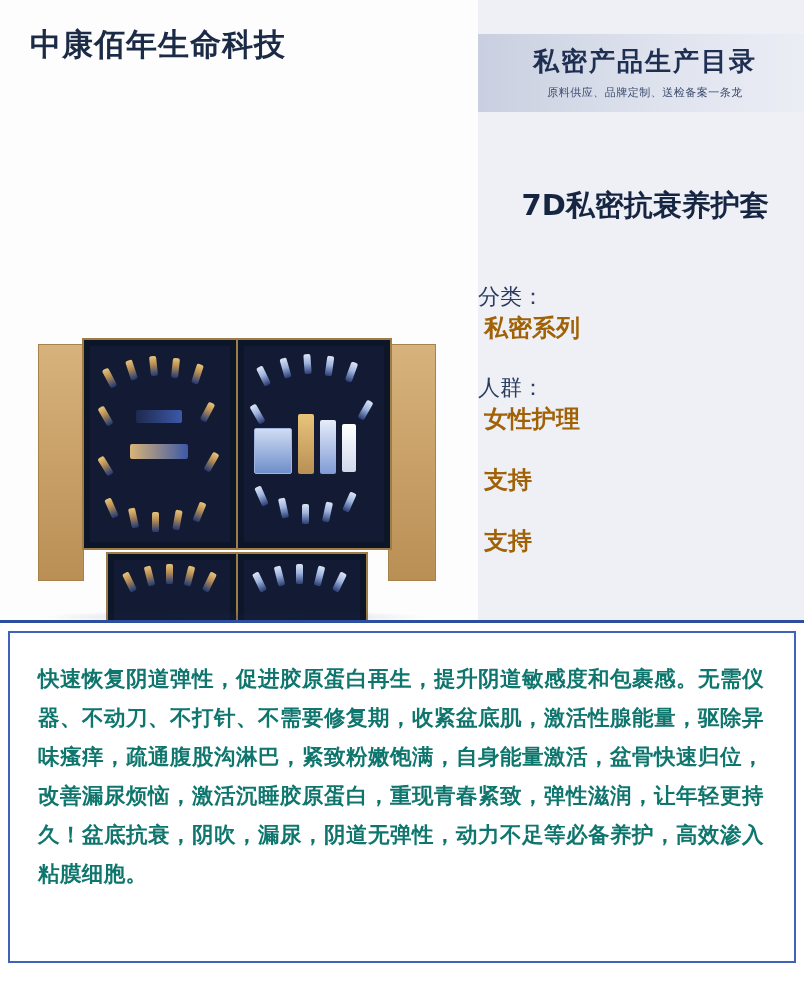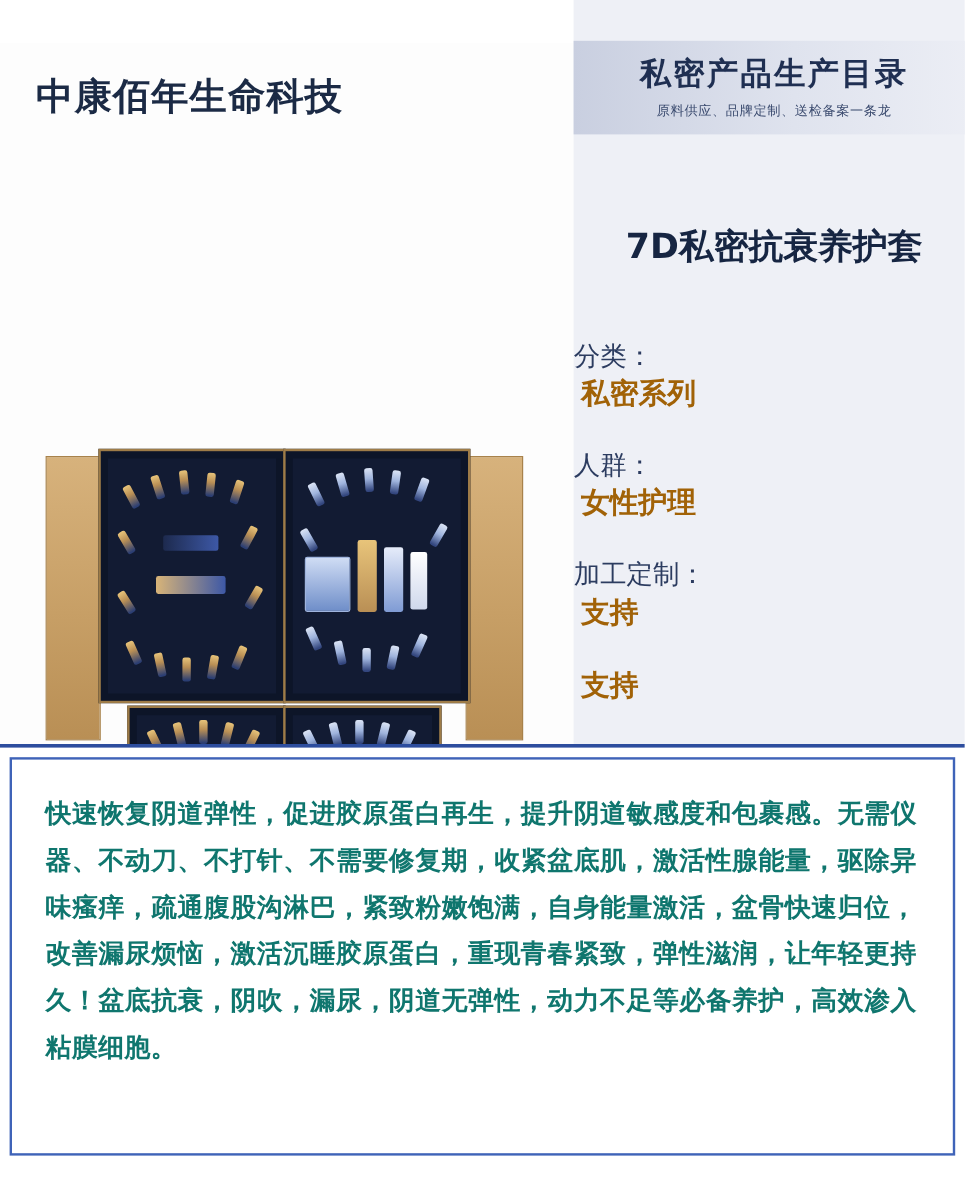--- a/index.html
+++ b/index.html
@@ -31,21 +31,20 @@
     height: 620px;
     display: flex;
   }
 
   .top-left {
     position: relative;
     width: 490px;
     height: 620px;
     background: #fdfdfd;
     overflow: hidden;
-    margin-top: 36px;
   }
 
   .brand-title {
     position: absolute;
     left: 30px;
     top: 24px;
     font-size: 31px;
     font-weight: bold;
     letter-spacing: 1px;
     color: #1b2a45;
@@ -302,21 +301,20 @@
       <div class="spec-list">
         <div class="spec-row">
           <span class="spec-label">分类：</span>
           <span class="spec-value">私密系列</span>
         </div>
         <div class="spec-row">
           <span class="spec-label">人群：</span>
           <span class="spec-value">女性护理</span>
         </div>
         <div class="spec-row">
-          <span class="spec-label">加工定制：</span>
           <span class="spec-value">支持</span>
         </div>
         <div class="spec-row">
           <span class="spec-value">支持</span>
         </div>
       </div>
     </div>
   </div>
 
   <div class="bottom">

